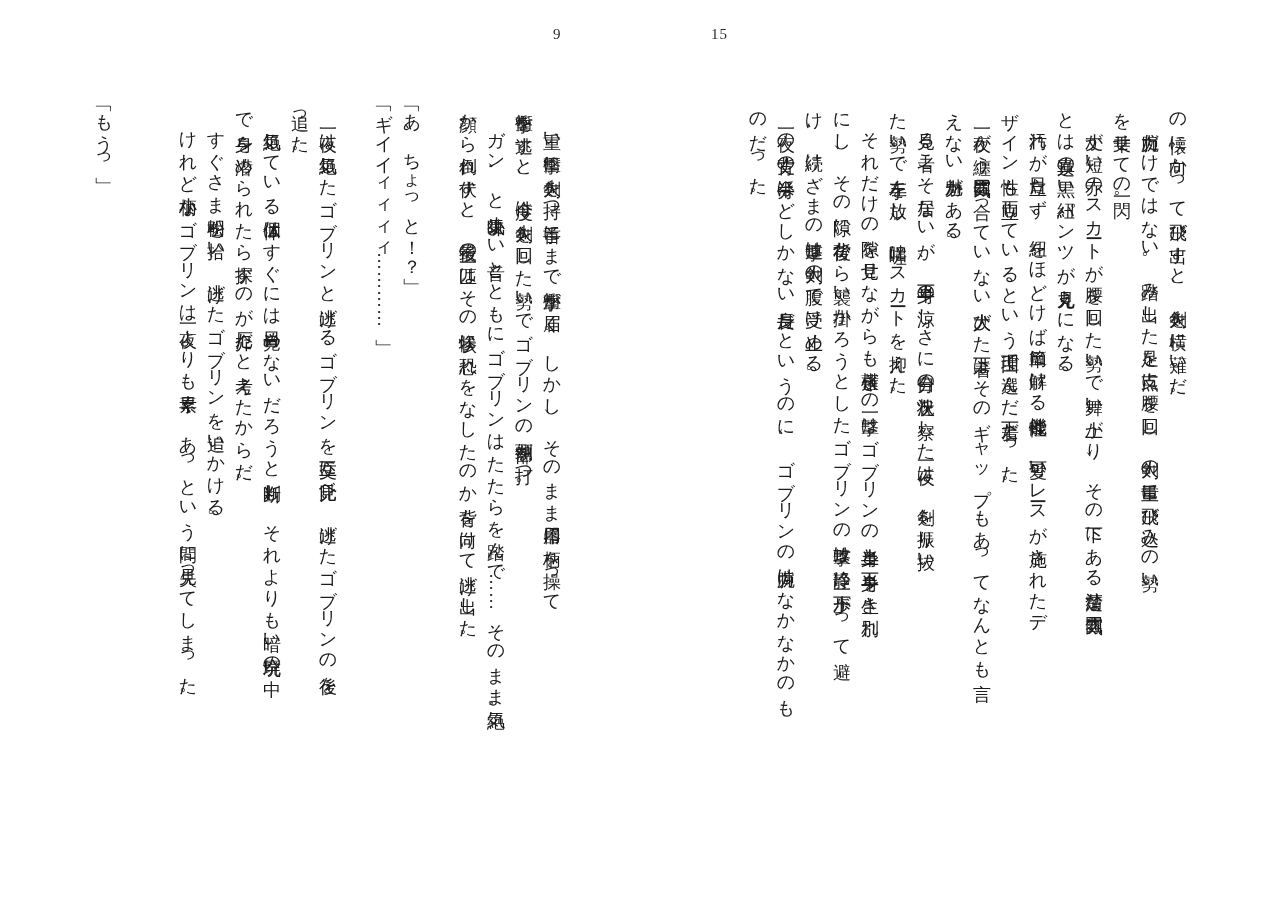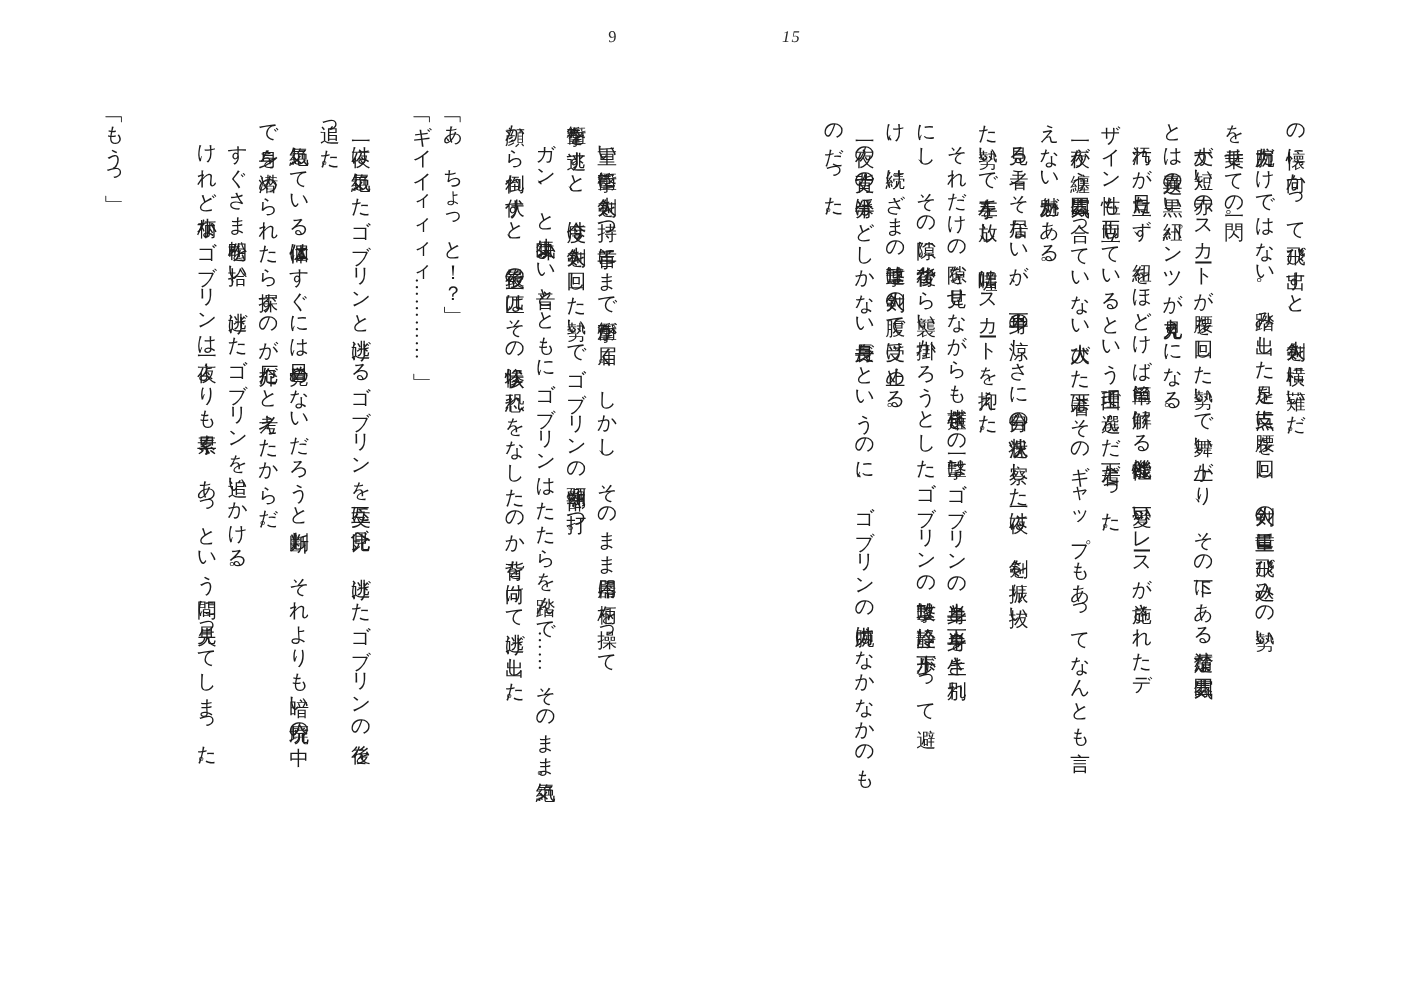--- a/index.html
+++ b/index.html
@@ -19,21 +19,21 @@
     color: #1c1c1c;
   }
   .page-number {
     position: absolute;
     top: 26px;
     font-size: 15px;
     letter-spacing: 1px;
     color: #2a2a2a;
   }
   .pn-left  { left: 553px; }
-  .pn-right { left: 711px; font-style: italic; }
+  .pn-right { left: 711px; }
   .textblock {
     position: absolute;
     top: 100px;
     height: 772px;
     writing-mode: vertical-rl;
     text-orientation: mixed;
     font-size: 18px;
     line-height: 28px;
     letter-spacing: 1px;
     color: #1c1c1c;

